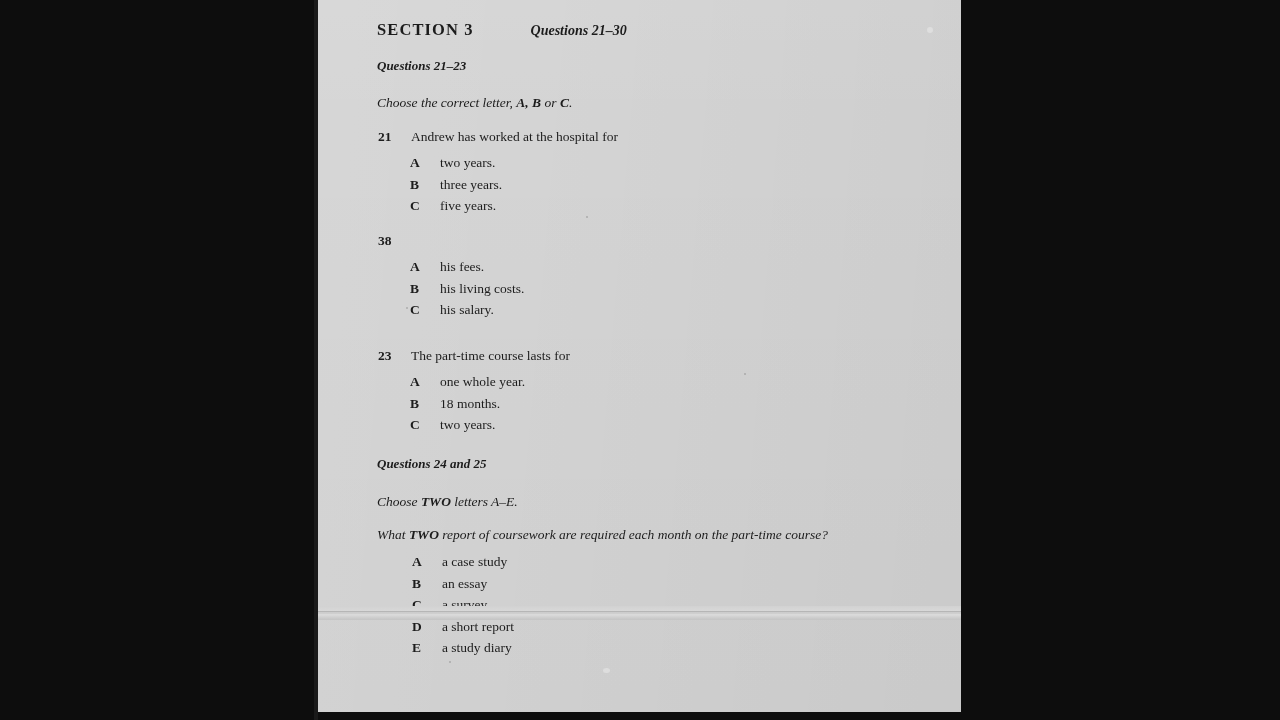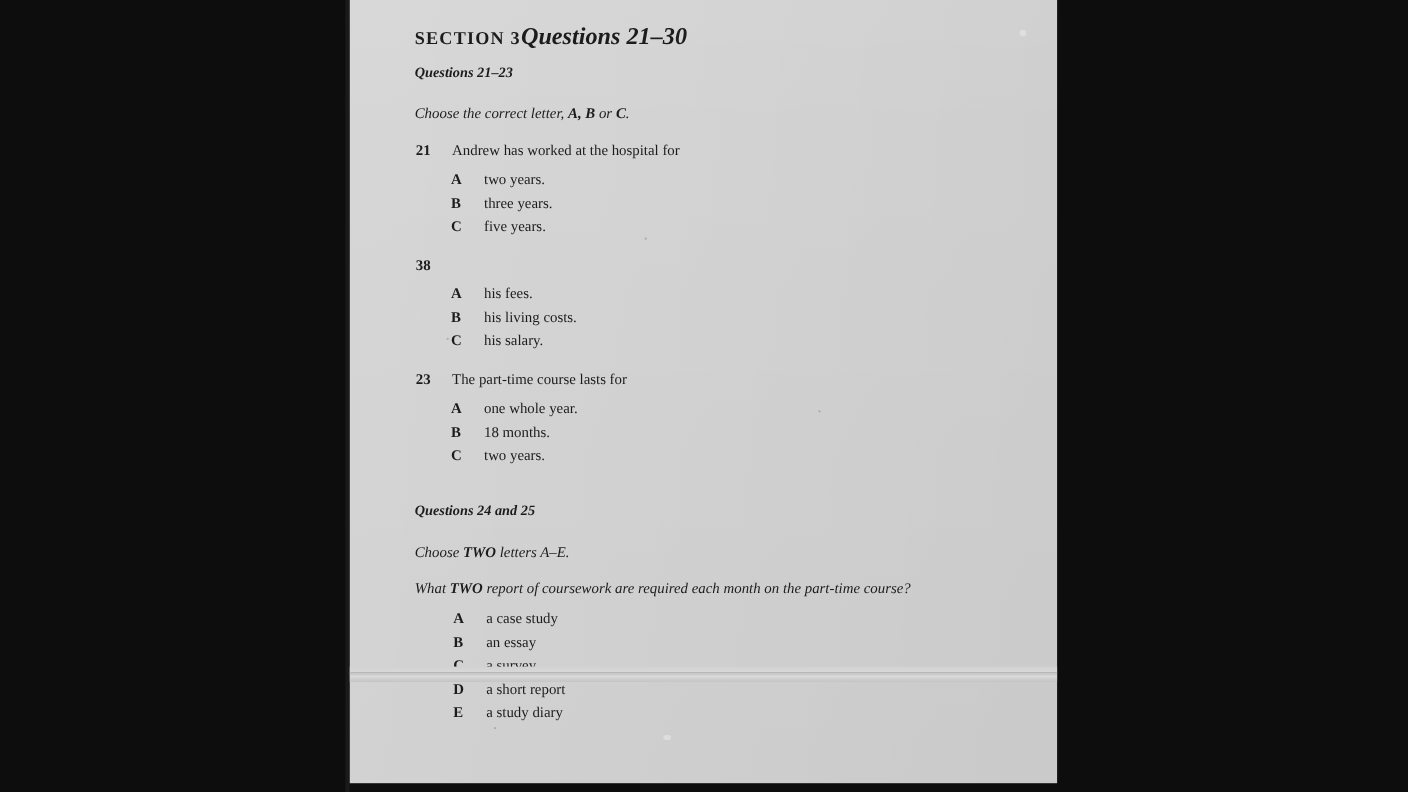--- a/index.html
+++ b/index.html
@@ -87,21 +87,22 @@
   }
   .section-title {
     font-weight: bold;
     font-size: 16.5px;
     letter-spacing: 1.1px;
     white-space: nowrap;
   }
   .section-range {
     font-weight: bold;
     font-style: italic;
-    font-size: 22px;
+    font-size: 14px;
+    margin-left: 57px;
     white-space: nowrap;
   }
 
   .group-head {
     position: absolute;
     left: 59px;
     font-weight: bold;
     font-style: italic;
     font-size: 13px;
     white-space: nowrap;
@@ -231,21 +232,21 @@
         <div class="opt">
           <span class="opt-letter">B</span>
           <span class="opt-text">his living costs.</span>
         </div>
         <div class="opt">
           <span class="opt-letter">C</span>
           <span class="opt-text">his salary.</span>
         </div>
       </div>
 
-      <div class="q-block mc" style="top:337px;">
+      <div class="q-block mc" style="top:348px;">
         <div class="q-stem">
           <span class="q-num">23</span>
           <span class="q-text">The part-time course lasts for</span>
         </div>
         <div style="height:5px;"></div>
         <div class="opt">
           <span class="opt-letter">A</span>
           <span class="opt-text">one whole year.</span>
         </div>
         <div class="opt">

